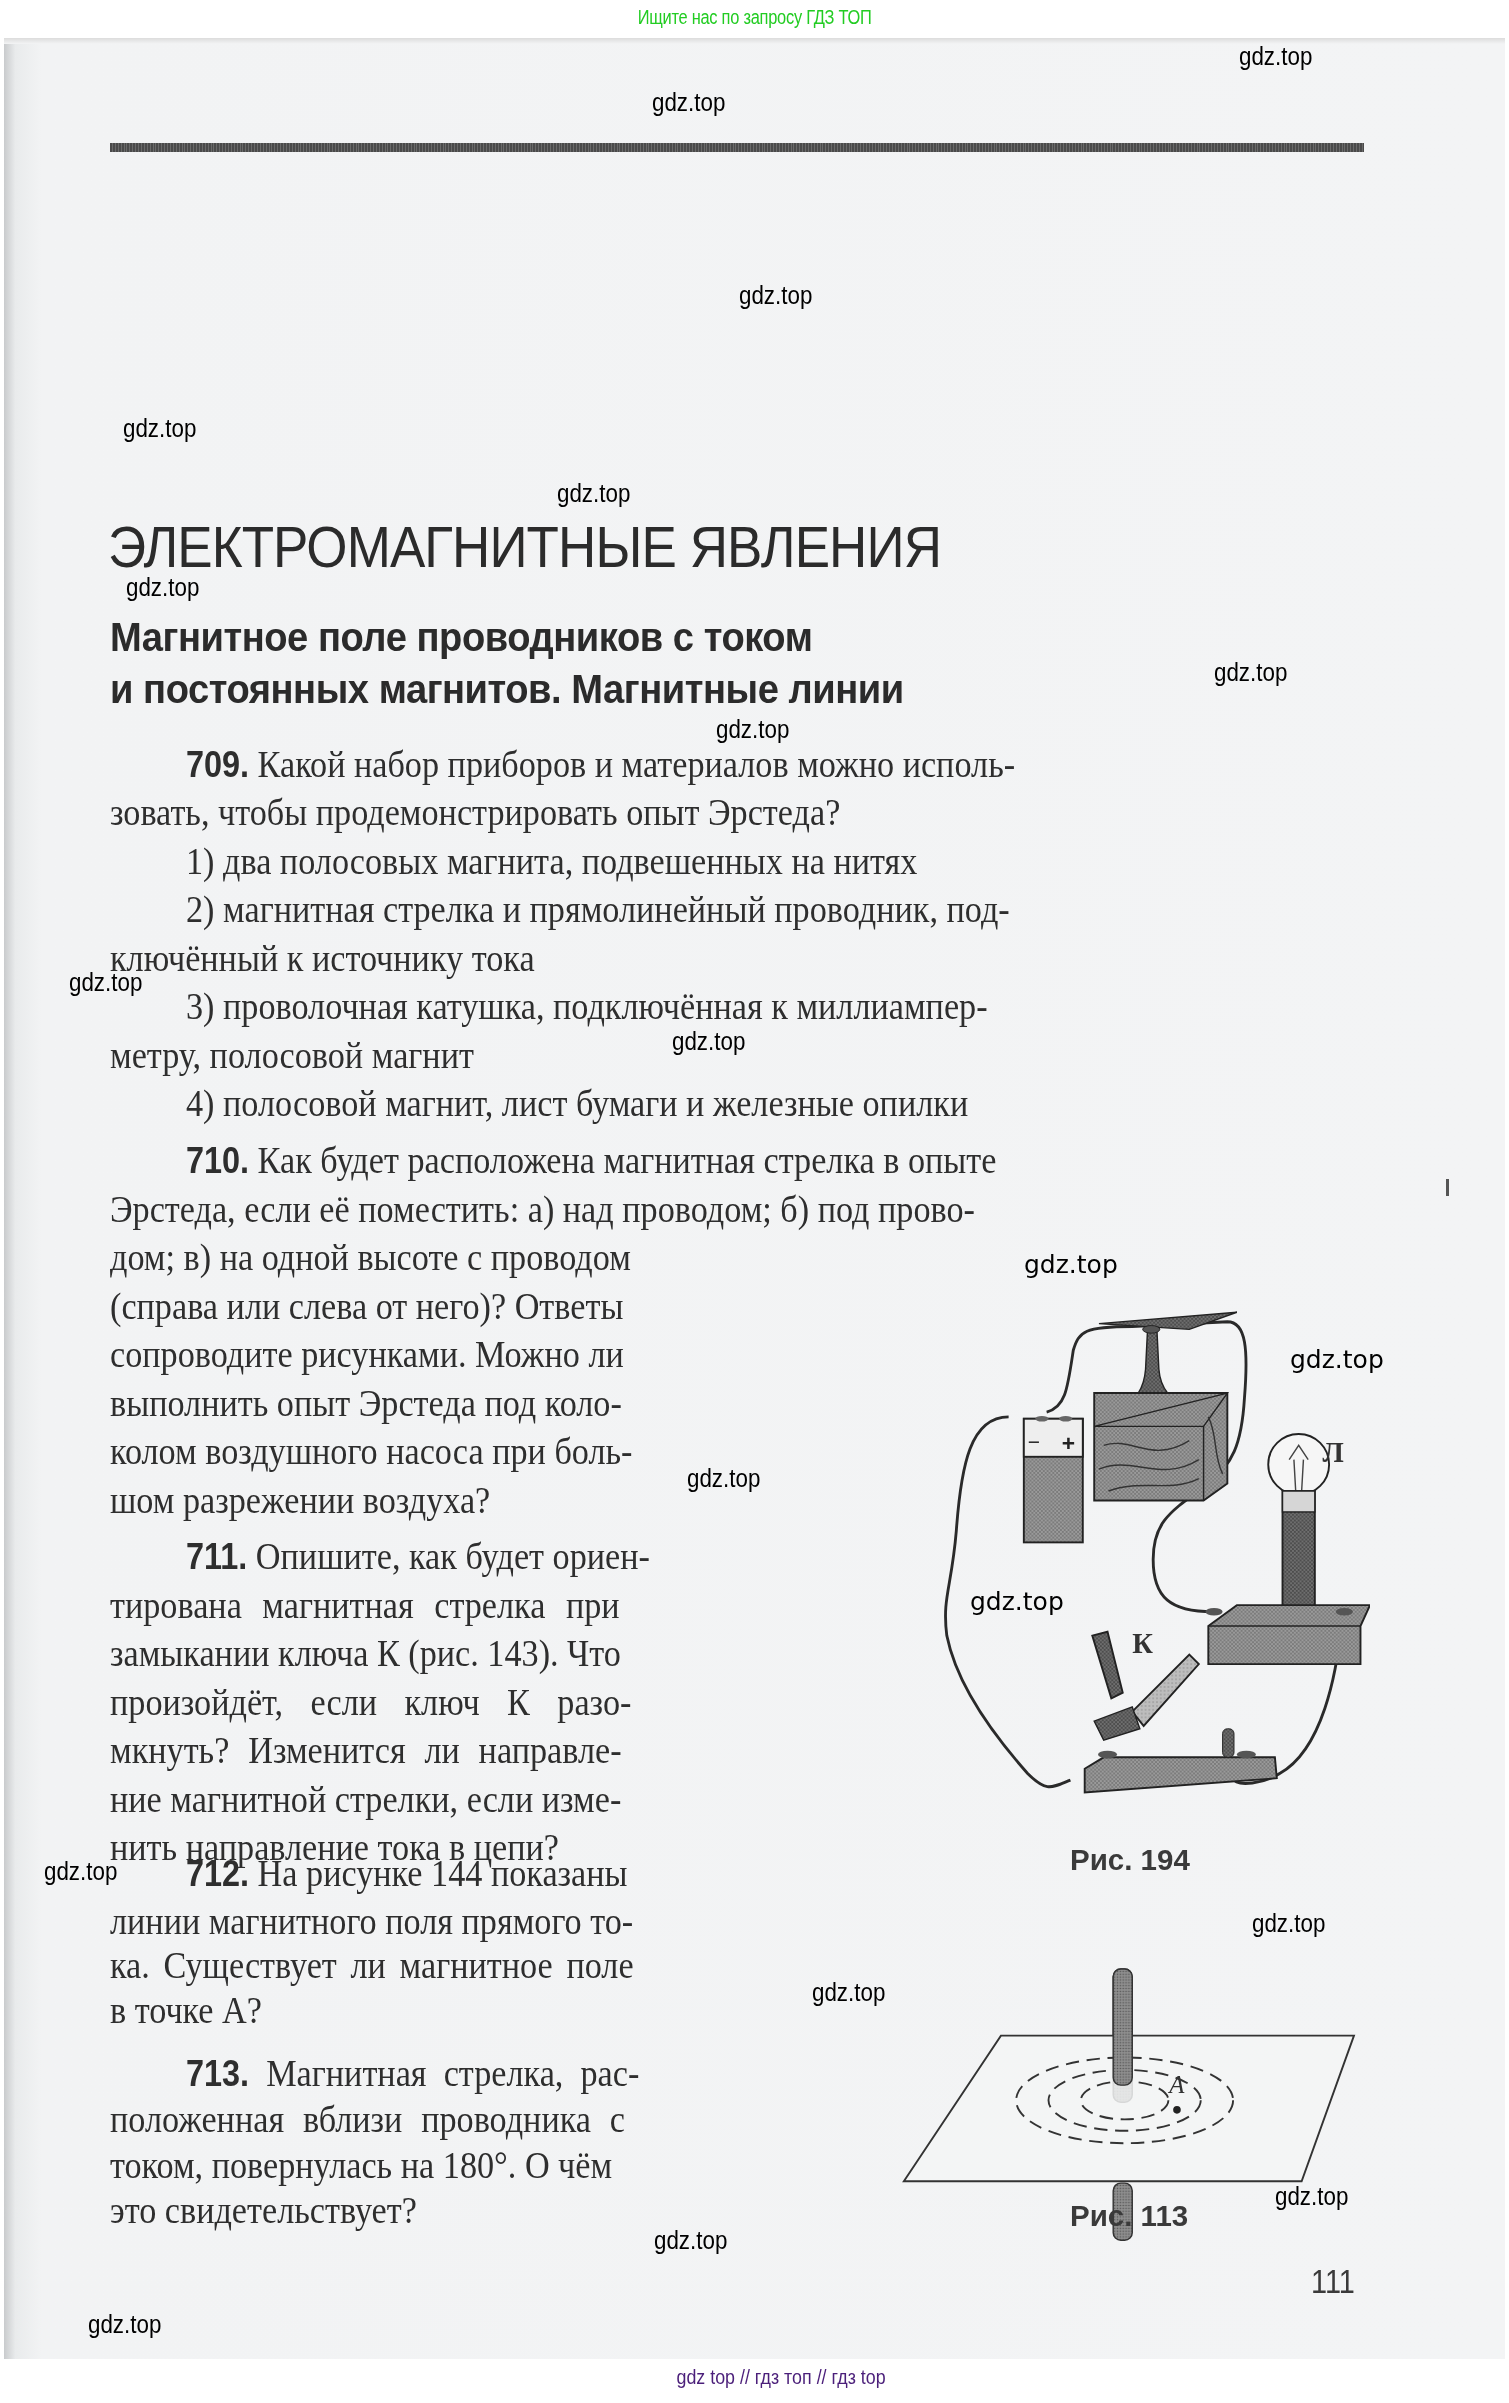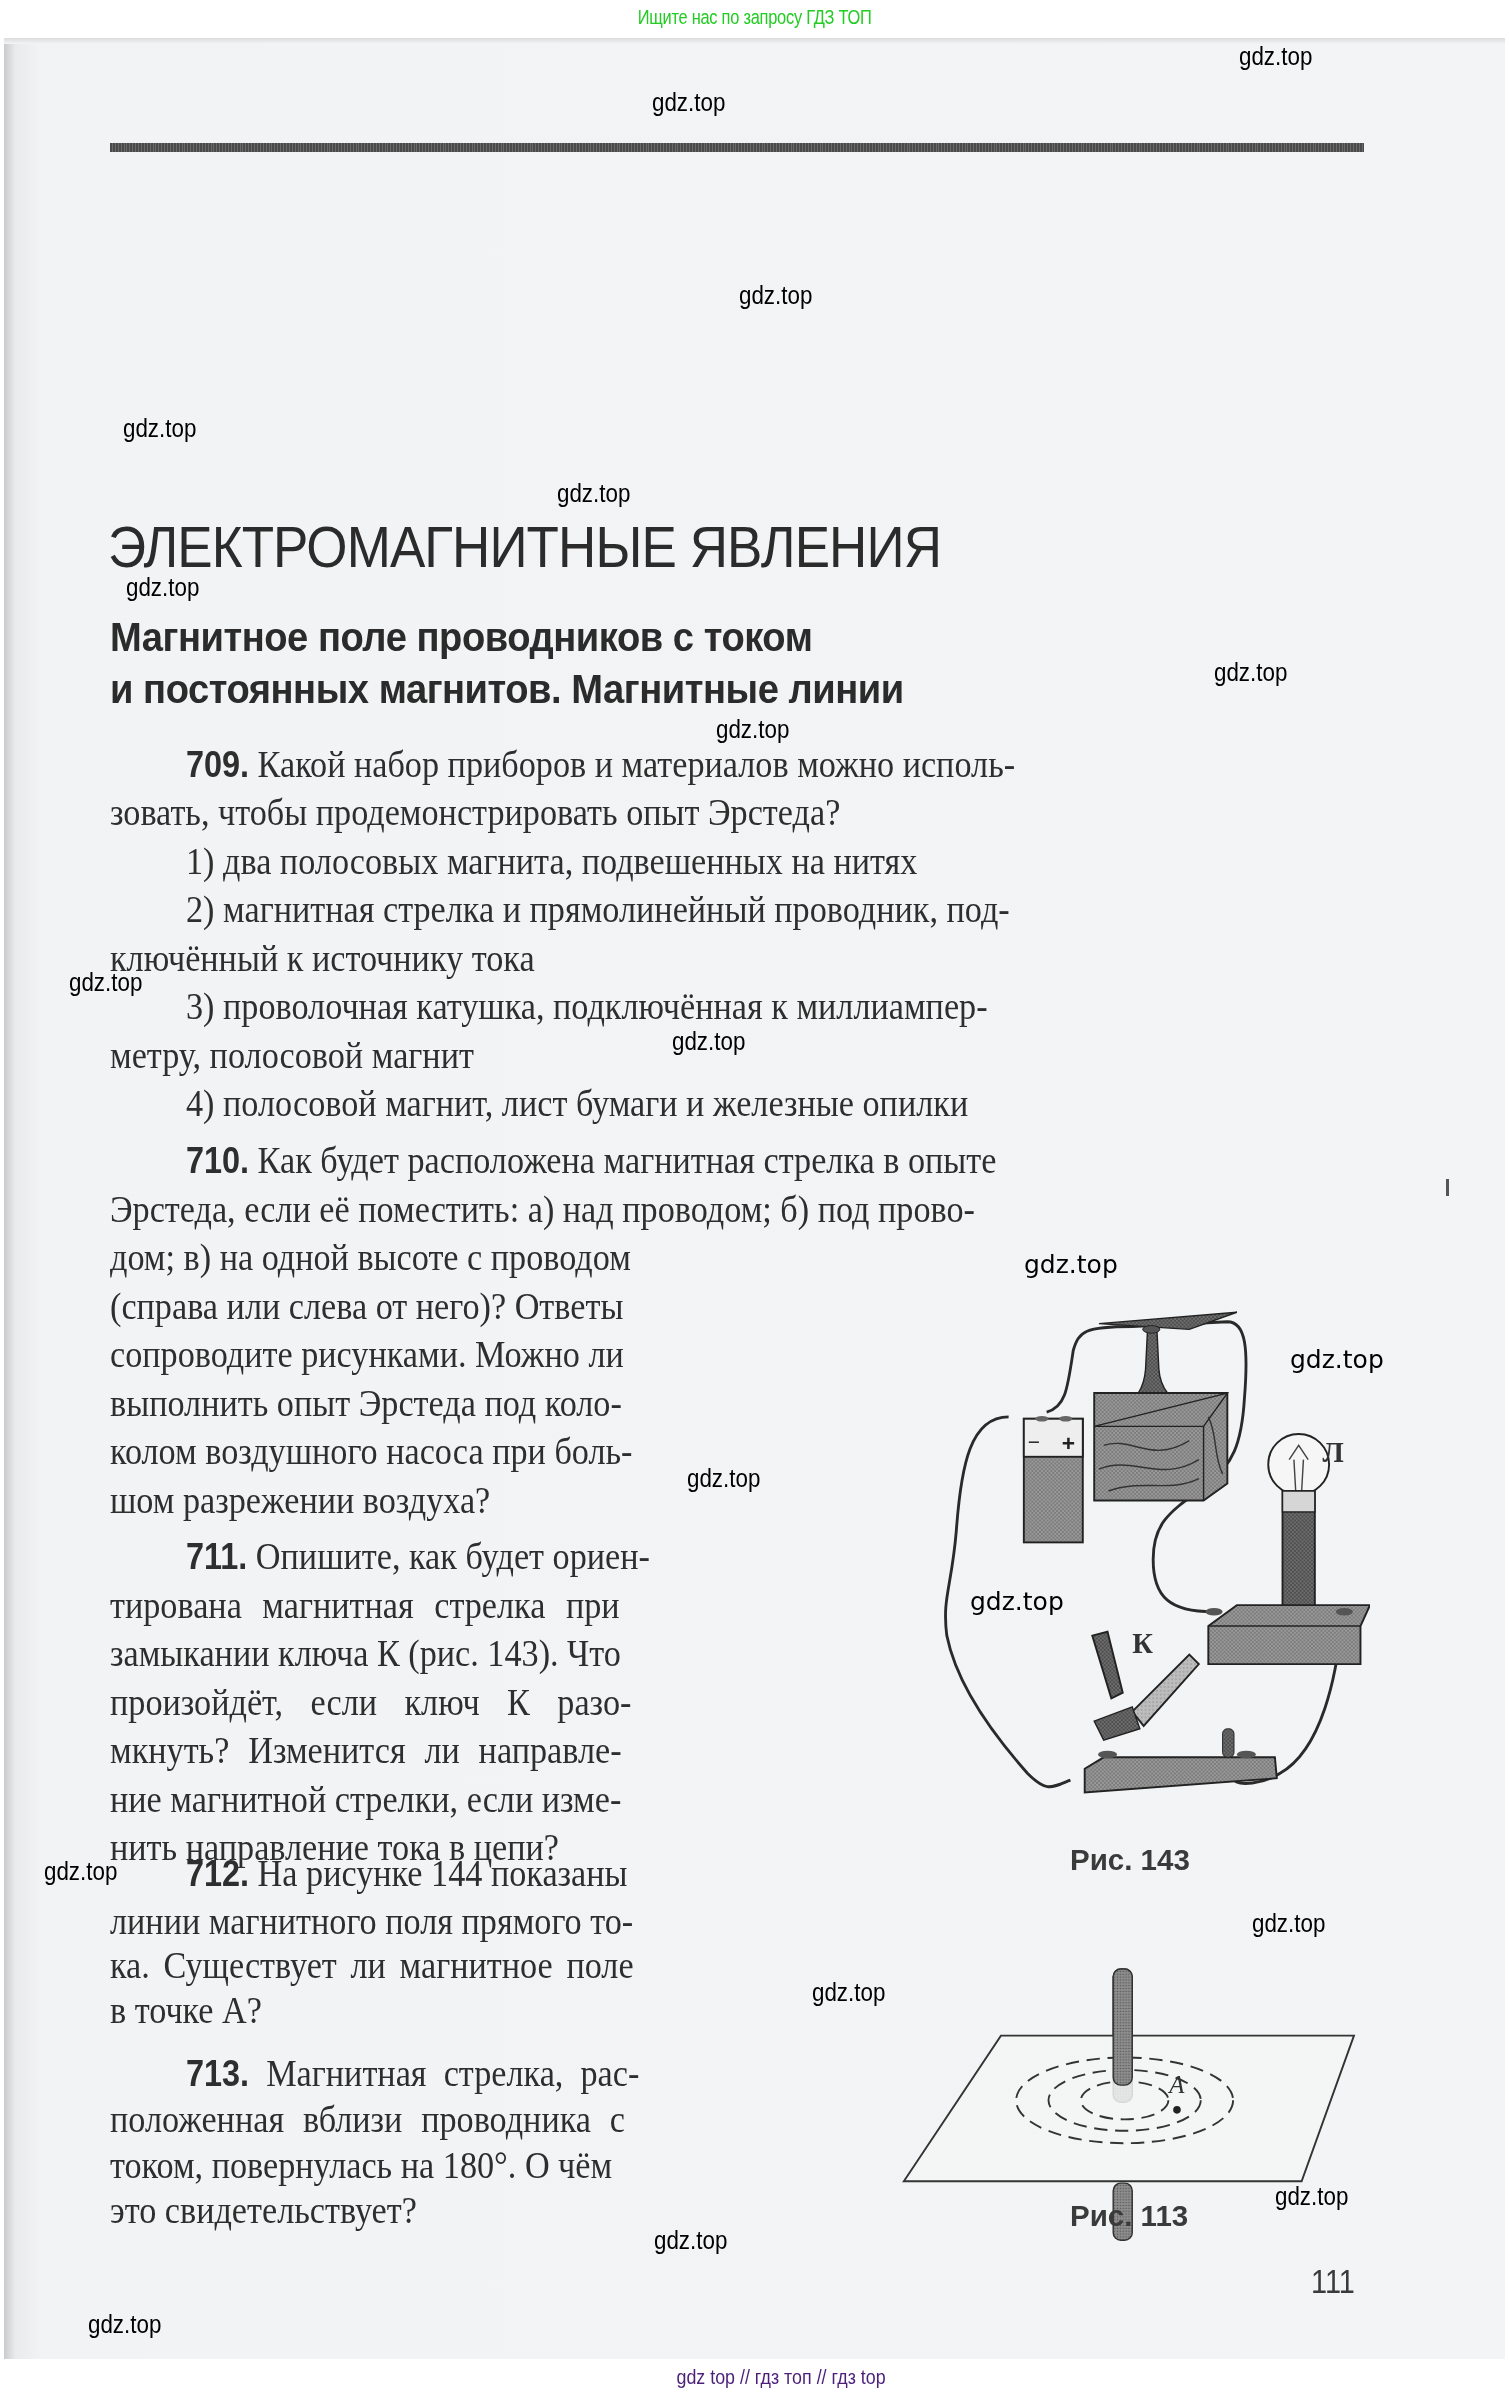--- a/index.html
+++ b/index.html
@@ -135,21 +135,21 @@
 
   <polygon points="190,520 210,508 390,508 392,530 190,545" fill="url(#dots)" stroke="#222" stroke-width="2"></polygon>
   <ellipse cx="214" cy="505" rx="10" ry="4" fill="#555"></ellipse>
   <ellipse cx="360" cy="505" rx="10" ry="4" fill="#555"></ellipse>
   <rect x="335" y="478" width="12" height="30" rx="5" fill="url(#dotsDark)" stroke="#222"></rect>
   <polygon points="240,460 300,400 310,410 252,475" fill="url(#dotsLight)" stroke="#222" stroke-width="2"></polygon>
   <polygon points="198,380 214,376 230,440 218,446" fill="url(#dotsDark)" stroke="#222" stroke-width="2"></polygon>
   <polygon points="200,470 240,455 248,478 210,490" fill="url(#dotsDark)" stroke="#222" stroke-width="1.5"></polygon>
   <text x="240" y="398" font-family="Liberation Serif, serif" font-size="30" font-weight="700" fill="#333">К</text>
 </svg>
-<div class="caption" style="left:1070px;top:1843px">Рис. 143</div>
+<div class="caption" style="left:1070px;top:1843px">Рис. 194</div>
 
 <svg class="fig" style="left:899px;top:1950px" width="476" height="295" viewBox="0 0 500 310">
   <defs>
     <pattern id="rod" width="3" height="3" patternUnits="userSpaceOnUse">
         <rect width="3" height="3" fill="#8e8e8e"></rect>
         <circle cx="1.5" cy="1.5" r="0.8" fill="#555"></circle>
       </pattern>
   </defs>
   <rect x="225" y="20" width="20" height="140" rx="8" fill="url(#rod)" stroke="#333" stroke-width="1.5"></rect>
   <polygon points="107,90 478,90 423,243 5,243" fill="#f3f4f5" fill-opacity="0.85" stroke="#333" stroke-width="2"></polygon>

